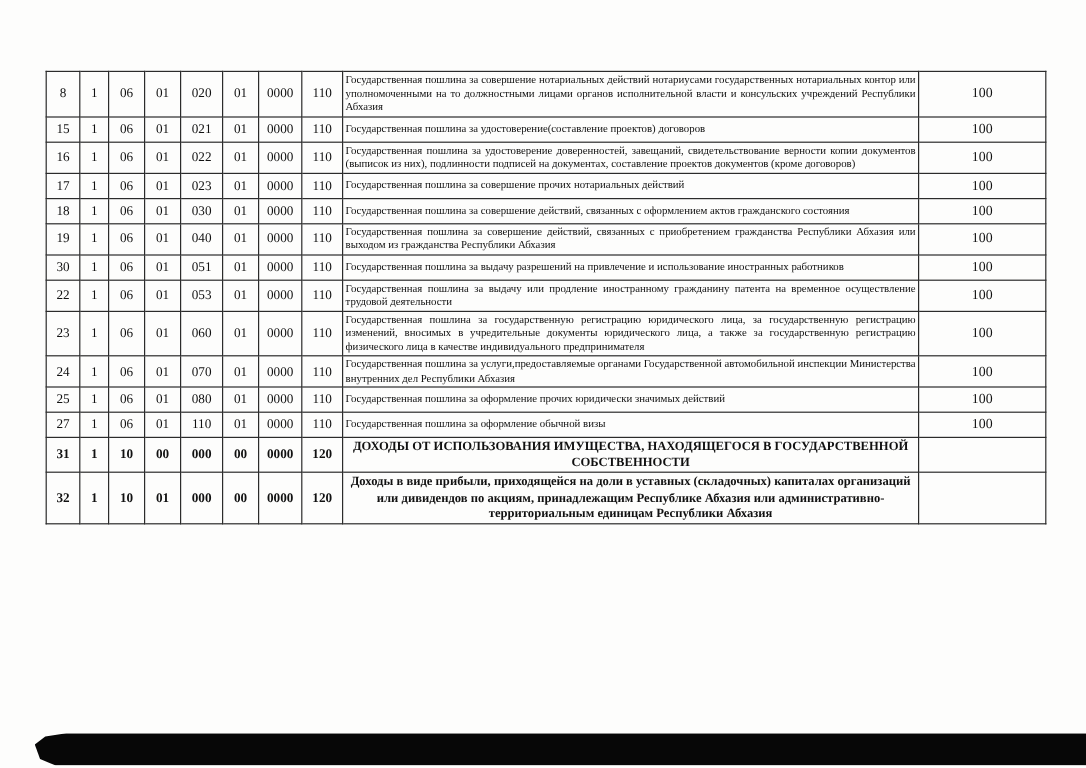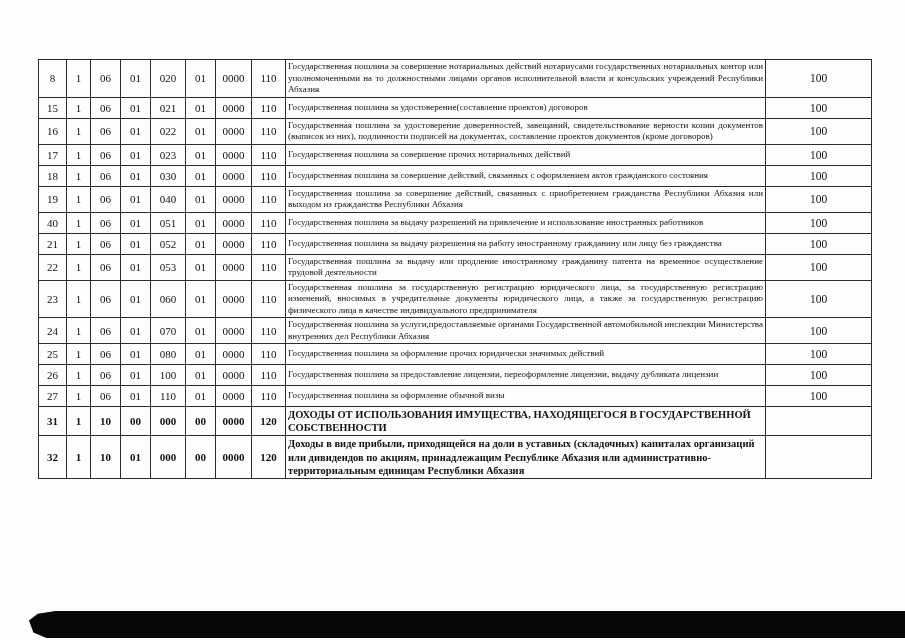--- a/index.html
+++ b/index.html
@@ -47,21 +47,21 @@
     margin-left: 41px;
   }
   td.val {
     text-align: center;
     font-size: 11.5px;
   }
   tr.bold td { font-weight: bold; }
   tr.bold td.desc {
     font-size: 10.5px;
     line-height: 1.25;
-    text-align: left;
+    text-align: center;
   }
   .bottom-scan-bar {
     position: absolute;
     left: 29px;
     top: 611px;
     width: 876px;
     height: 27px;
     background: #070707;
     clip-path: polygon(0 35%, 1% 10%, 3% 0, 100% 0, 100% 100%, 2% 100%, 0.5% 80%);
   }
@@ -151,44 +151,32 @@
           <td class="num">06</td>
           <td class="num">01</td>
           <td class="num">040</td>
           <td class="num">01</td>
           <td class="num">0000</td>
           <td class="num">110</td>
           <td class="desc">Государственная пошлина за совершение действий, связанных с приобретением гражданства Республики Абхазия или выходом из гражданства Республики Абхазия</td>
           <td class="val">100</td>
         </tr>
         <tr>
-          <td class="num">40</td>
+          <td class="num">30</td>
           <td class="num">1</td>
           <td class="num">06</td>
           <td class="num">01</td>
           <td class="num">051</td>
           <td class="num">01</td>
           <td class="num">0000</td>
           <td class="num">110</td>
           <td class="desc">Государственная пошлина за выдачу разрешений на привлечение и использование иностранных работников</td>
           <td class="val">100</td>
         </tr>
         <tr>
-          <td class="num">21</td>
-          <td class="num">1</td>
-          <td class="num">06</td>
-          <td class="num">01</td>
-          <td class="num">052</td>
-          <td class="num">01</td>
-          <td class="num">0000</td>
-          <td class="num">110</td>
-          <td class="desc">Государственная пошлина за выдачу разрешения на работу иностранному гражданину или лицу без гражданства</td>
-          <td class="val">100</td>
-        </tr>
-        <tr>
           <td class="num">22</td>
           <td class="num">1</td>
           <td class="num">06</td>
           <td class="num">01</td>
           <td class="num">053</td>
           <td class="num">01</td>
           <td class="num">0000</td>
           <td class="num">110</td>
           <td class="desc">Государственная пошлина за выдачу или продление иностранному гражданину  патента на временное осуществление трудовой деятельности</td>
           <td class="val">100</td>
@@ -220,32 +208,20 @@
         <tr>
           <td class="num">25</td>
           <td class="num">1</td>
           <td class="num">06</td>
           <td class="num">01</td>
           <td class="num">080</td>
           <td class="num">01</td>
           <td class="num">0000</td>
           <td class="num">110</td>
           <td class="desc">Государственная пошлина за оформление прочих юридически значимых действий</td>
-          <td class="val">100</td>
-        </tr>
-        <tr>
-          <td class="num">26</td>
-          <td class="num">1</td>
-          <td class="num">06</td>
-          <td class="num">01</td>
-          <td class="num">100</td>
-          <td class="num">01</td>
-          <td class="num">0000</td>
-          <td class="num">110</td>
-          <td class="desc">Государственная пошлина за предоставление лицензии, переоформление лицензии, выдачу дубликата лицензии</td>
           <td class="val">100</td>
         </tr>
         <tr>
           <td class="num">27</td>
           <td class="num">1</td>
           <td class="num">06</td>
           <td class="num">01</td>
           <td class="num">110</td>
           <td class="num">01</td>
           <td class="num">0000</td>

